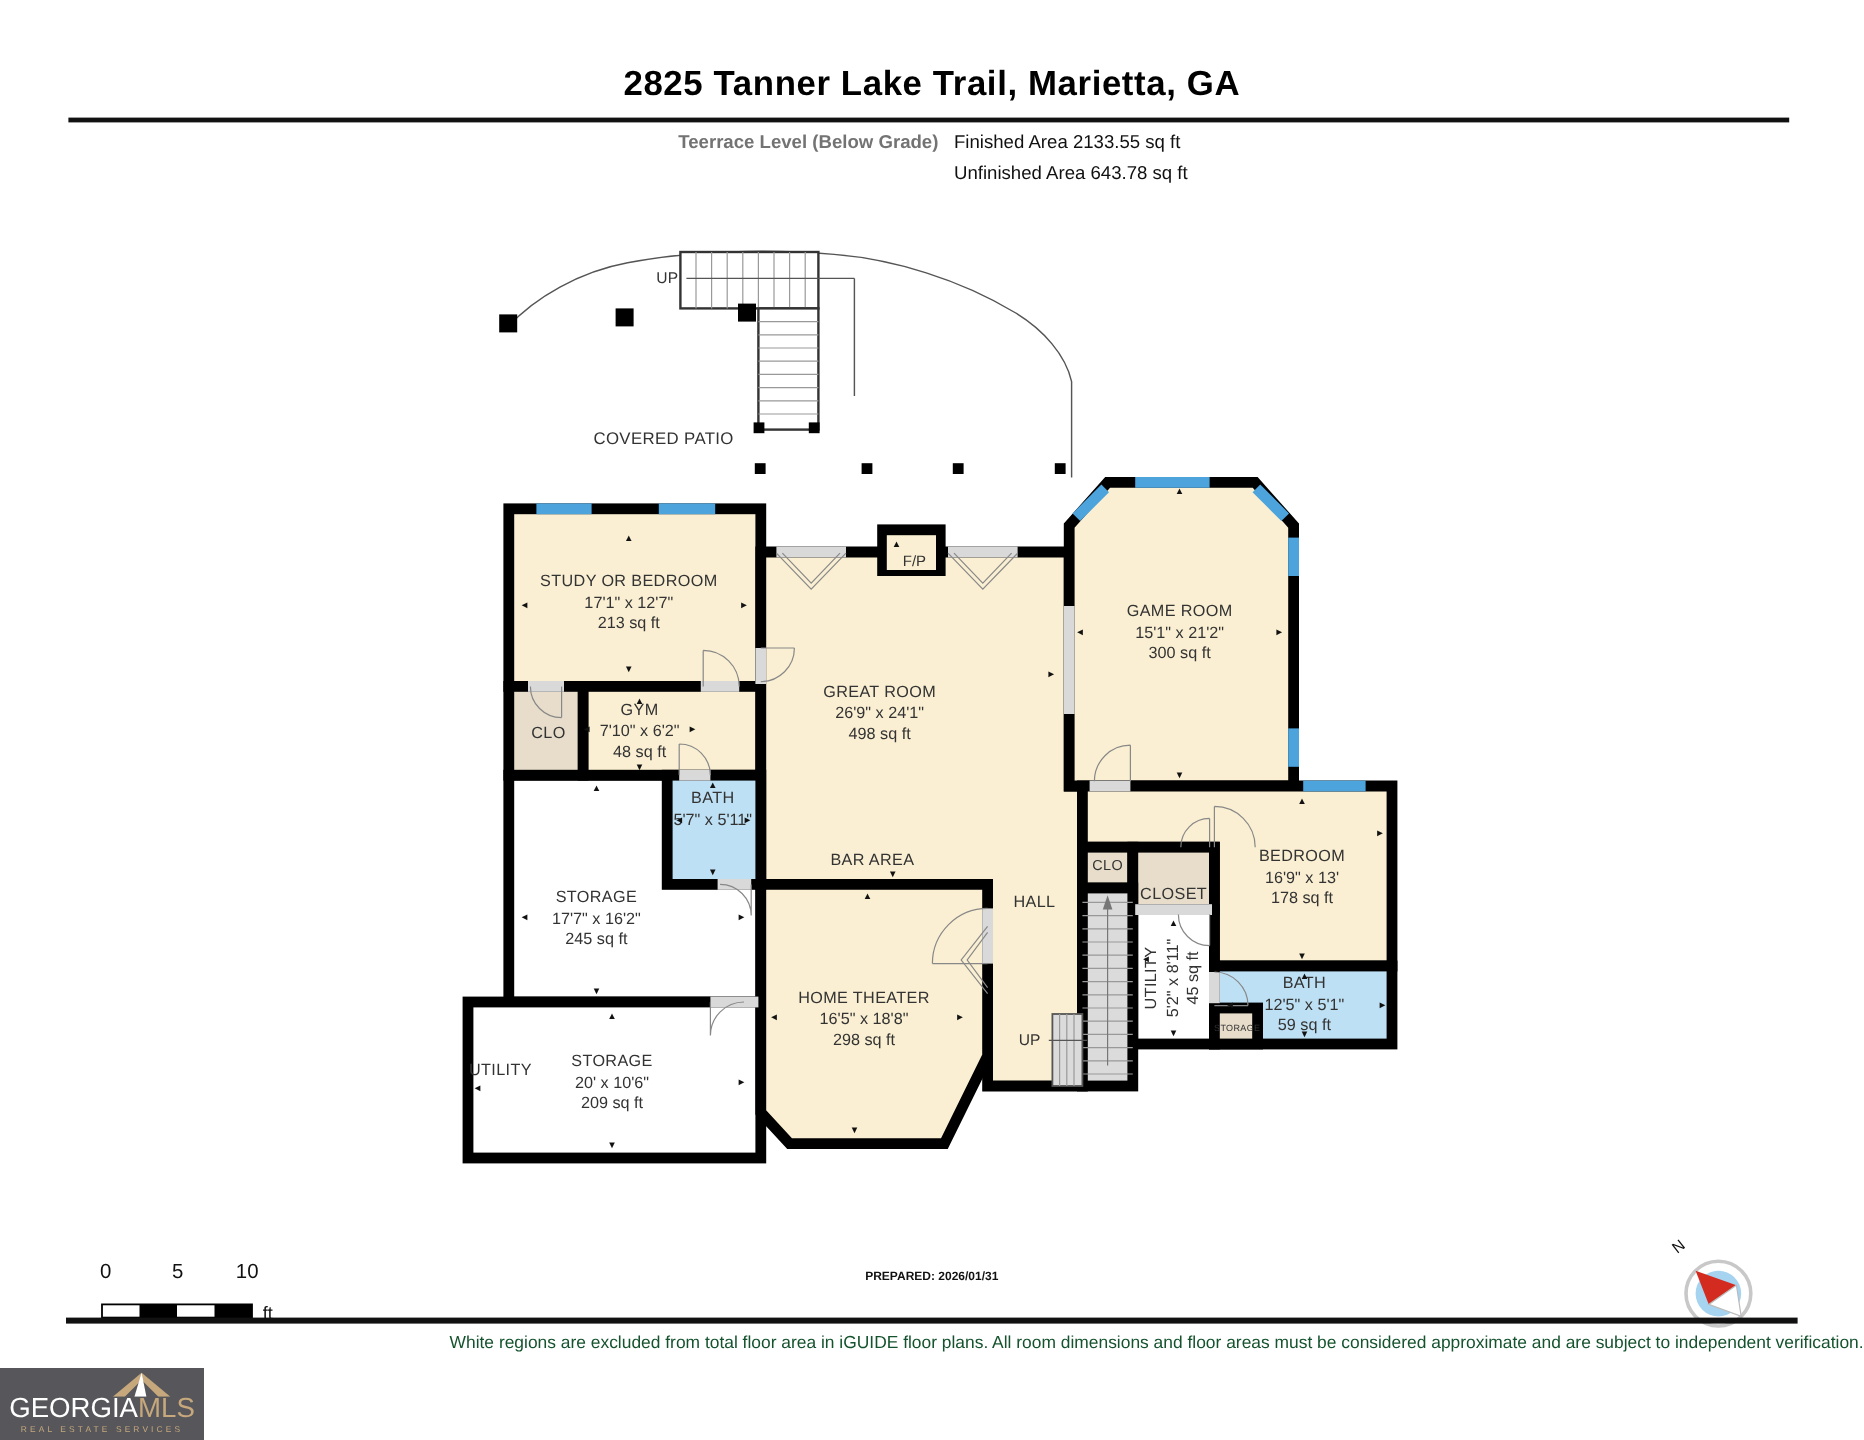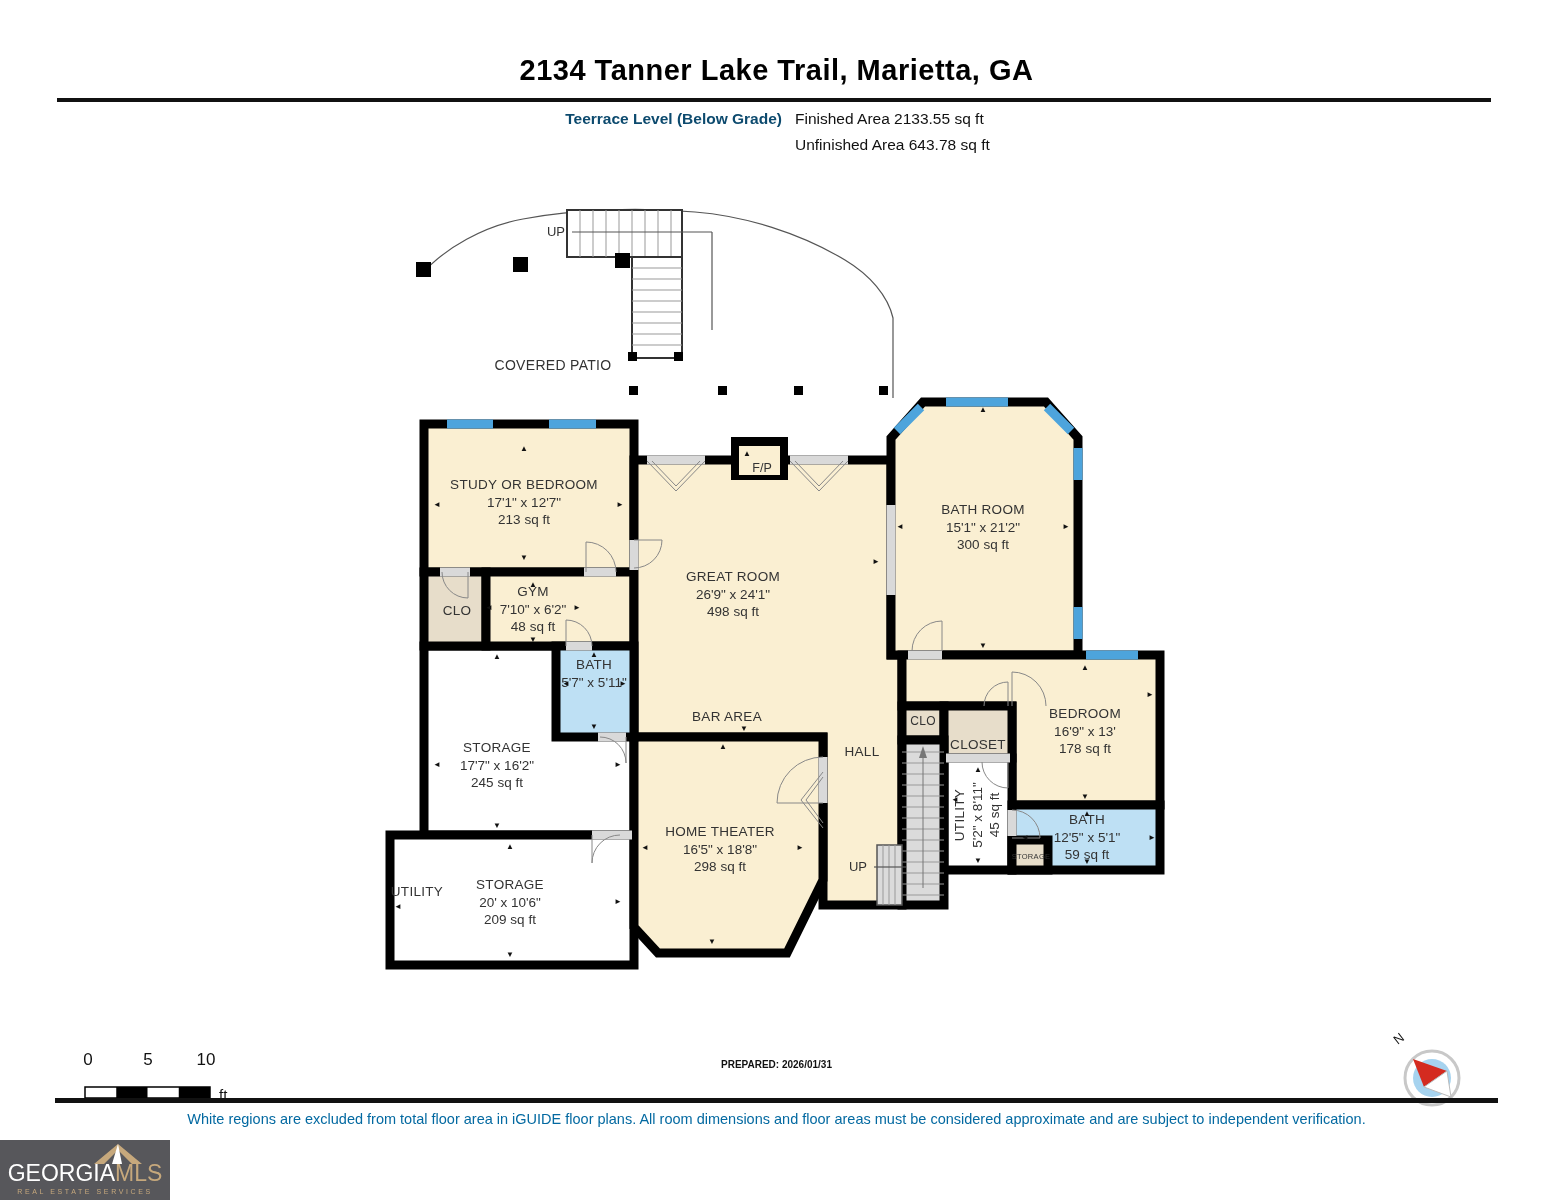--- a/index.html
+++ b/index.html
@@ -3,21 +3,21 @@
 <meta charset="utf-8">
 <style>
   html,body{margin:0;padding:0;}
   body{width:1553px;height:1200px;position:relative;background:#fff;
        font-family:"Liberation Sans",sans-serif;color:#111;overflow:hidden;}
   .abs{position:absolute;}
   .hline{position:absolute;background:#111;}
   .title{position:absolute;left:0;right:0;top:54px;text-align:center;
          font-size:29px;font-weight:bold;letter-spacing:.5px;color:#000;}
   .level-label{position:absolute;left:0;width:782px;top:110px;text-align:right;
-         font-size:15.5px;font-weight:bold;color:#0c4a6e;}
+         font-size:15.5px;font-weight:bold;color:#737373;}
   .area-line1{position:absolute;left:795px;top:110px;font-size:15.5px;}
   .area-line2{position:absolute;left:795px;top:136px;font-size:15.5px;}
   .lbl{position:absolute;transform:translate(-50%,-50%);text-align:center;
        font-size:13.5px;line-height:1.3;color:#333;white-space:nowrap;}
   .lbl .nm{letter-spacing:.3px;}
   .patio-lbl{font-size:14px;letter-spacing:1px;margin-top:20px;}
   .sm{font-size:7.5px;letter-spacing:.5px;}
   .rot{transform:translate(-50%,-50%) rotate(-90deg);}
   .fp-lbl{font-size:12.5px;}
   .up-lbl{font-size:13px;}
@@ -31,34 +31,34 @@
   .winln{stroke:#4DA4DC;stroke-width:9;fill:none;}
   .open{fill:#D9D9D9;}
   .stair{fill:#DBDBDB;}
   .tread{stroke:#999;stroke-width:1;}
   .thin{stroke:#555;stroke-width:1.2;fill:none;}
   .swing{stroke:#888;stroke-width:1;fill:none;}
   .scale-num{position:absolute;transform:translate(-50%,0);font-size:17px;}
   .scale-unit{position:absolute;font-size:15px;}
   .prepared{position:absolute;left:0;right:0;top:1059px;text-align:center;
             font-size:10px;font-weight:bold;}
-  .disclaimer{position:absolute;left:0;right:0;top:1111px;text-align:center;font-size:14.5px;color:#0369a1;}
+  .disclaimer{position:absolute;left:0;right:0;top:1111px;text-align:right;font-size:14.5px;color:#14532d;}
   .logo{position:absolute;left:0;top:1140px;width:170px;height:60px;background:#57575B;
         display:flex;flex-direction:column;align-items:center;justify-content:flex-end;overflow:hidden;}
   .logo-text{font-size:23px;line-height:1;letter-spacing:0;margin-top:-2px;}
   .logo-georgia{color:#fff;}
   .logo-mls{color:#C6A87C;margin-top:16px;}
   .logo-tag{font-size:7px;letter-spacing:2.6px;color:#C6A87C;margin:3px 0 5px 0;}
   .logo-roof{position:absolute;right:26px;top:2px;}
   .compass-n{position:absolute;left:1394px;top:1031px;font-size:13px;transform:rotate(-38deg);}
 </style>
 </head>
 <body>
 
-<div class="title">2134 Tanner Lake Trail, Marietta, GA</div>
+<div class="title">2825 Tanner Lake Trail, Marietta, GA</div>
 <div class="hline" style="left:57px;top:98px;width:1434px;height:4px;"></div>
 <div class="level-label">Teerrace Level (Below Grade)</div>
 <div class="area-line1">Finished Area 2133.55 sq ft</div>
 <div class="area-line2">Unfinished Area 643.78 sq ft</div>
 
 <svg class="abs" style="left:0;top:0;" width="1553" height="1200" viewBox="0 0 1553 1200">
 
   <g>
     <path class="thin" d="M 420 276 C 445 247 485 226 523 219 C 575 209 640 207 695 212 C 745 216 800 233 845 260 C 870 275 888 296 893 318 L 893 398"></path>
   </g>
@@ -226,21 +226,21 @@
 </div>
 <div class="lbl" style="left:733px;top:594px;">
   <div class="nm">GREAT ROOM</div>
   <div>26'9" x 24'1"</div>
   <div>498 sq ft</div>
 </div>
 <div class="lbl fp-lbl" style="left:762px;top:468px;">
   <div>F/P</div>
 </div>
 <div class="lbl" style="left:983px;top:527px;">
-  <div class="nm">BATH ROOM</div>
+  <div class="nm">GAME ROOM</div>
   <div>15'1" x 21'2"</div>
   <div>300 sq ft</div>
 </div>
 <div class="lbl" style="left:594px;top:674px;">
   <div class="nm">BATH</div>
   <div>5'7" x 5'11"</div>
 </div>
 <div class="lbl" style="left:727px;top:717px;">
   <div class="nm">BAR AREA</div>
 </div>

